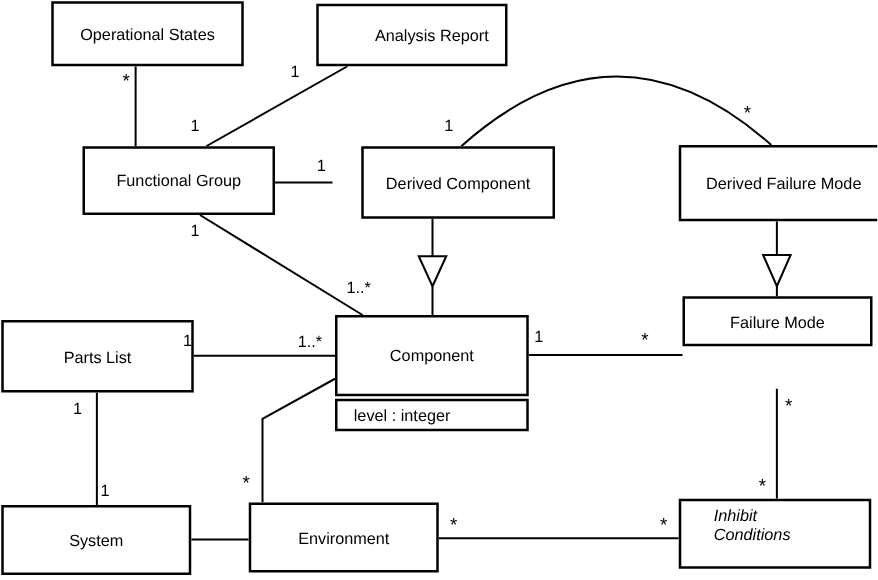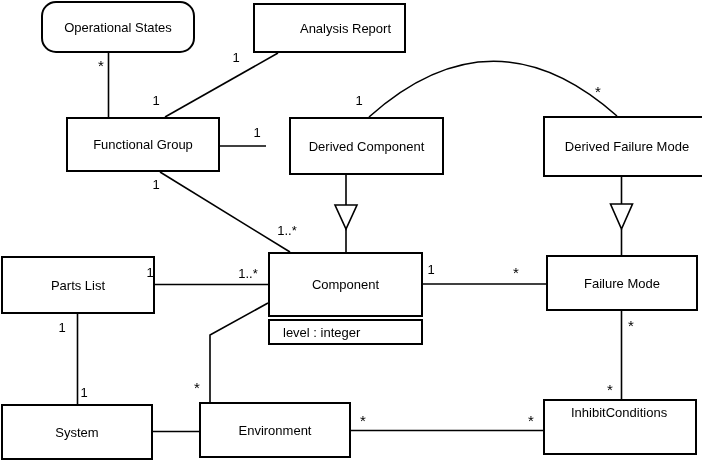--- a/index.html
+++ b/index.html
@@ -6,21 +6,21 @@
   .stage{
     position:relative;width:702px;height:464px;background:#ffffff;
     font-family:"Liberation Sans",sans-serif;font-size:13px;color:#000;
     overflow:hidden;
   }
   .lines{position:absolute;left:0;top:0;}
   .cls{
     position:absolute;box-sizing:border-box;border:2px solid #000;background:#fff;
     display:flex;align-items:center;justify-content:center;text-align:center;
   }
-  .cls.leftalign{align-items:flex-start;justify-content:flex-start;text-align:left;flex-direction:row;}
+  .cls.leftalign{align-items:flex-start;justify-content:flex-start;text-align:left;flex-direction:column;font-style:italic;}
   .mult{
     position:absolute;transform:translate(-50%,-50%);white-space:nowrap;line-height:1;
   }
   .ast{font-size:15px;}
 </style>
 </head>
 <body>
 
 <div class="stage">
 
@@ -40,21 +40,21 @@
       <path d="M621.5 311 V399"></path>
       <path d="M346 175 V205 M346 229 V252"></path>
       <path d="M621.5 177 V204 M621.5 229 V255"></path>
     </g>
     <g stroke="#000" stroke-width="1.6" fill="#fff">
       <polygon points="335,205 357,205 346,229"></polygon>
       <polygon points="610.5,204 632.5,204 621.5,229"></polygon>
     </g>
   </svg>
 
-  <div class="cls" style="left:41px;top:1px;width:154px;height:52px;border-radius:15px;">
+  <div class="cls" style="left:41px;top:1px;width:154px;height:52px;">
     <span>Operational States</span>
   </div>
 
   <div class="cls" style="left:253px;top:3px;width:153px;height:50px;padding-left:32px;">
     <span>Analysis Report</span>
   </div>
 
   <div class="cls" style="left:38px;top:117px;width:154px;height:55px;margin-left:28px;">
     <span>Functional Group</span>
   </div>
@@ -71,21 +71,21 @@
     <span>Parts List</span>
   </div>
 
   <div class="cls" style="left:268px;top:252px;width:155px;height:65px;">
     <span>Component</span>
   </div>
   <div class="cls" style="left:268px;top:319px;width:155px;height:26px;justify-content:flex-start;padding-left:13px;">
     <span>level : integer</span>
   </div>
 
-  <div class="cls" style="left:546px;top:255px;width:152px;height:56px;text-align:center;">
+  <div class="cls" style="left:546px;top:237px;width:152px;height:40px;text-align:center;">
     <span>Failure Mode</span>
   </div>
 
   <div class="cls" style="left:1px;top:404px;width:152px;height:56px;">
     <span>System</span>
   </div>
 
   <div class="cls" style="left:199px;top:402px;width:152px;height:56px;">
     <span>Environment</span>
   </div>

